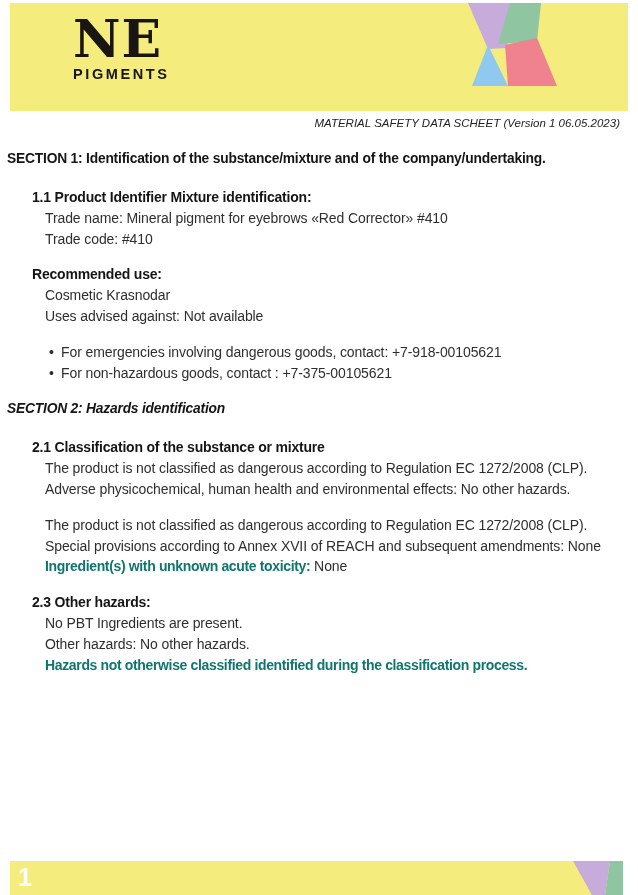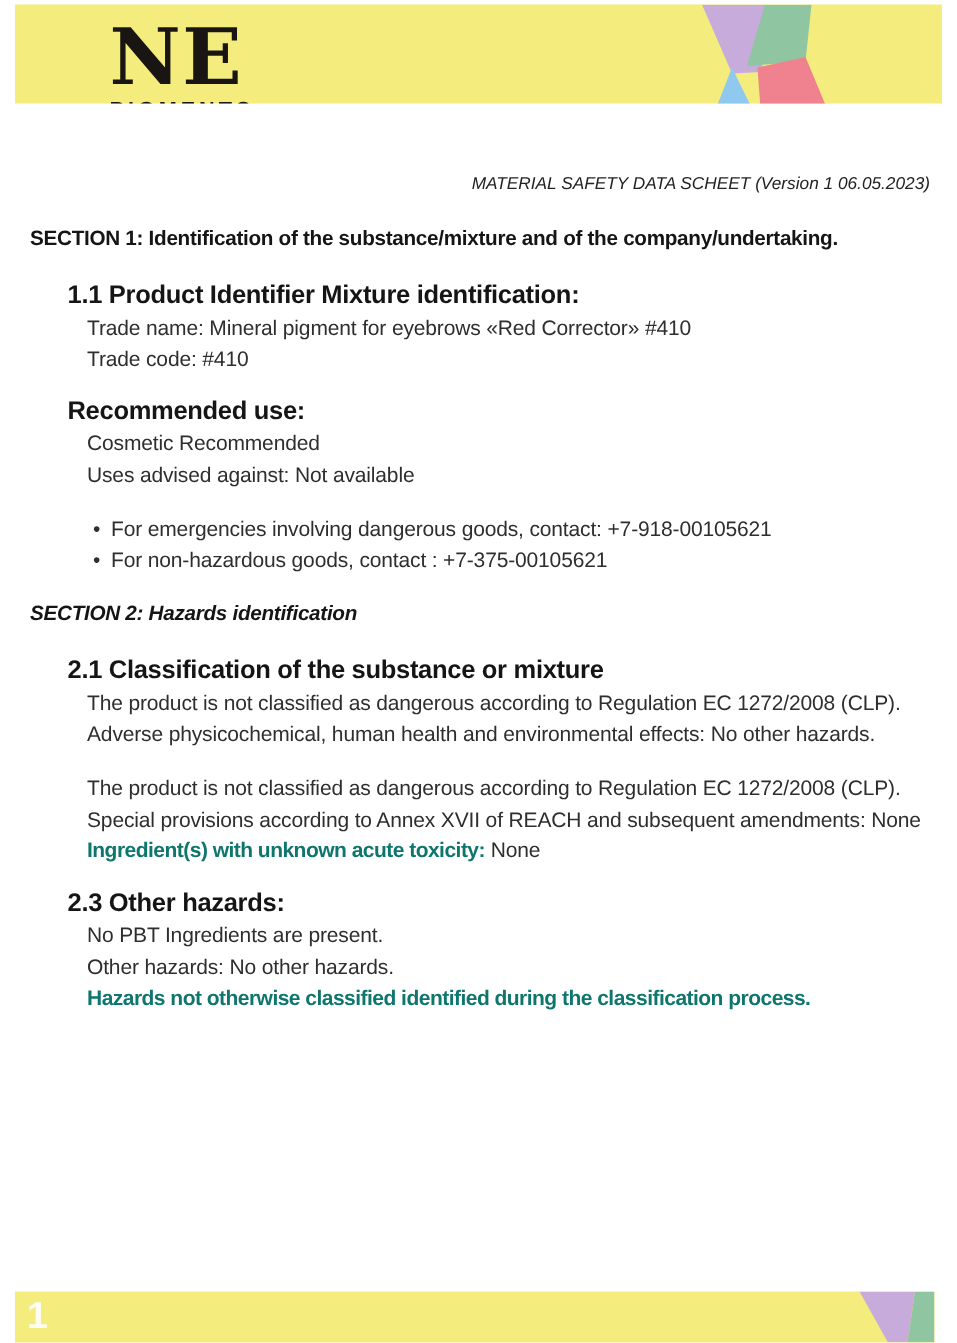--- a/index.html
+++ b/index.html
@@ -10,21 +10,21 @@
     position: relative;
     overflow: hidden;
     color: #2e2e2e;
   }
   .page { position: absolute; inset: 0; }
 
   
   .header-band {
     position: absolute;
     left: 10px; top: 3px;
-    width: 618px; height: 66px;
+    width: 618px; height: 108px;
     background: var(--band_yellow);
     overflow: hidden;
   }
   .logo { position: absolute; left: 63px; top: 10px; color: #181512; }
   .logo-ne {
     font-family: "DejaVu Serif", serif;
     font-weight: 700;
     font-size: 52px;
     line-height: 1;
     letter-spacing: 1px;
@@ -42,34 +42,34 @@
   .doc-title {
     position: absolute;
     right: 18px; top: 117px;
     font-style: italic;
     font-size: 11.5px;
     letter-spacing: 0;
     color: #222;
   }
 
   
-  .content { position: absolute; left: 20px; top: 148px; width: 612px; }
+  .content { position: absolute; left: 7px; top: 148px; width: 612px; }
   .h1 {
     font-size: 13.8px;
     font-weight: 700;
     letter-spacing: -0.2px;
     line-height: 21px;
     color: #151515;
     margin: 0 0 18px 0;
     white-space: nowrap;
   }
   .h1.section-2 { margin-top: 6px; font-style: italic; }
   .group { margin-left: 25px; margin-bottom: 15px; }
   .h2 {
-    font-size: 17px;
+    font-size: 14px;
     font-weight: 700;
     letter-spacing: -0.2px;
     line-height: 20.8px;
     color: #151515;
     white-space: nowrap;
   }
   .line {
     margin-left: 13px;
     font-size: 14px;
     letter-spacing: -0.1px;
@@ -133,21 +133,21 @@
     <h1 class="h1">SECTION 1: Identification of the substance/mixture and of the company/undertaking.</h1>
 
     <section class="group">
       <h2 class="h2">1.1 Product Identifier Mixture identification:</h2>
       <p class="line">Trade name: Mineral pigment for eyebrows «Red Corrector» #410</p>
       <p class="line">Trade code: #410</p>
     </section>
 
     <section class="group">
       <h2 class="h2">Recommended use:</h2>
-      <p class="line">Cosmetic Recommended</p>
+      <p class="line">Cosmetic Krasnodar</p>
       <p class="line">Uses advised against: Not available</p>
     </section>
 
 
     <section class="group">
       <div class="line bullet-row">
         <span class="bullet-dot">•</span>
         <span>For emergencies involving dangerous goods, contact: +7-918-00105621</span>
       </div>
       <div class="line bullet-row">

